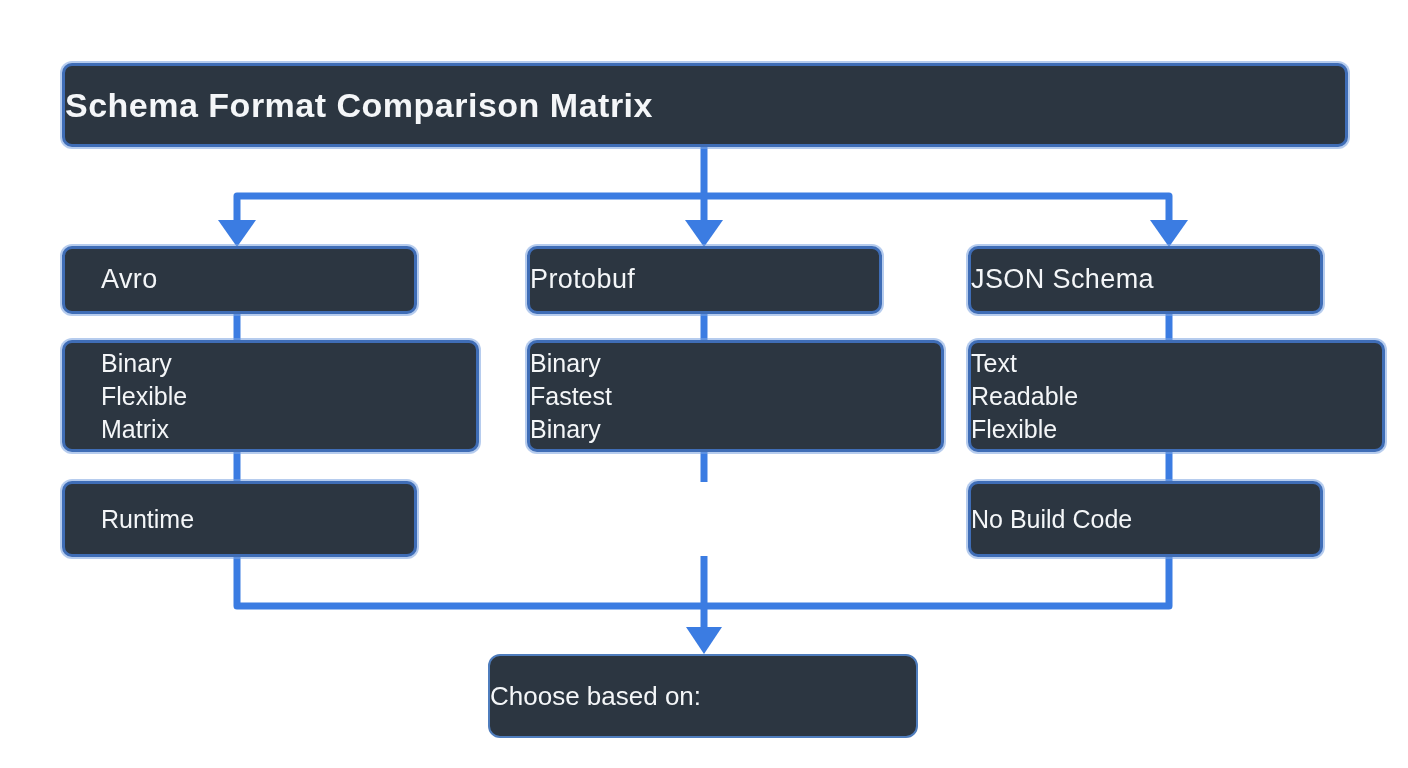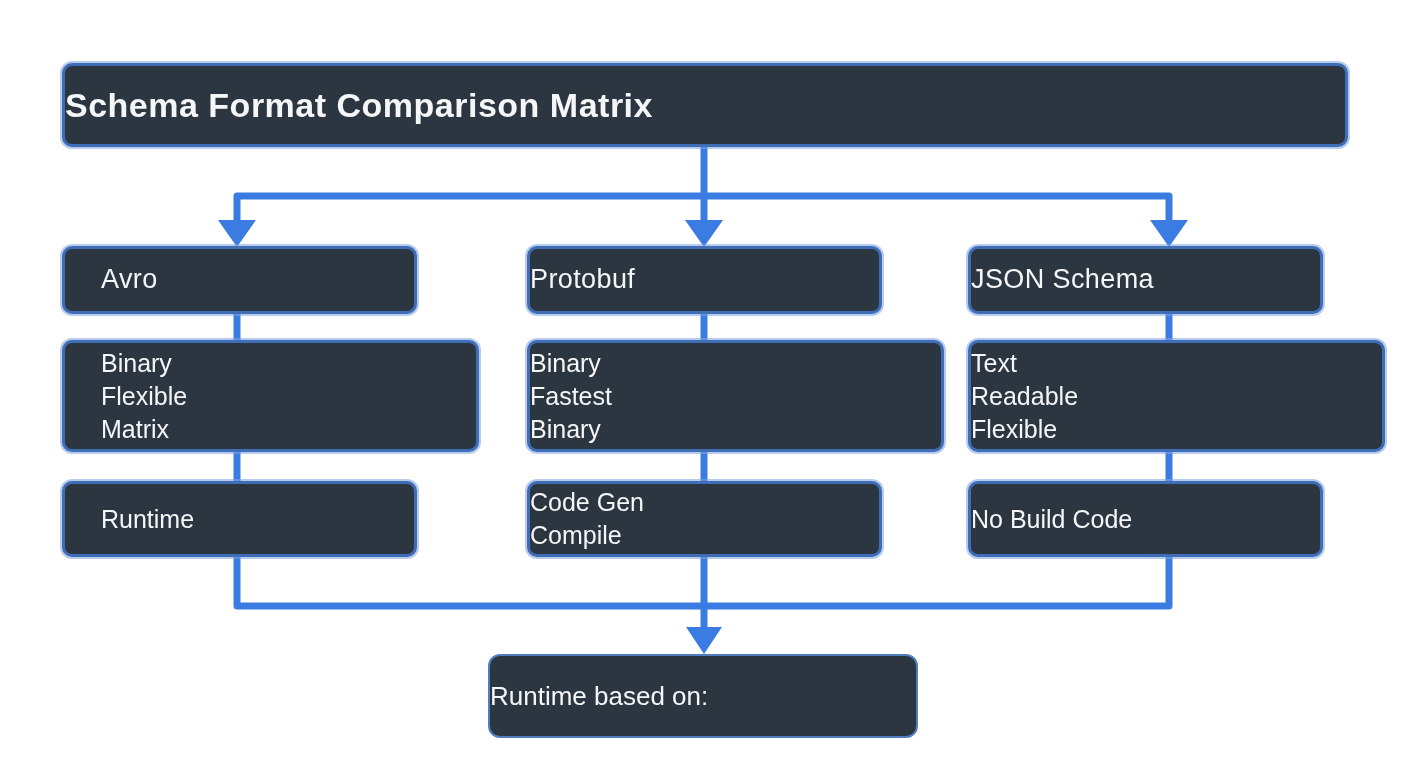--- a/index.html
+++ b/index.html
@@ -112,34 +112,30 @@
   </div>
 
   <div class="node header-node col-1">
     <span class="line">Protobuf</span>
   </div>
   <div class="node features-node col-1">
     <span class="line">Binary</span>
     <span class="line">Fastest</span>
     <span class="line">Binary</span>
   </div>
-  <div class="node notes-node col-1">
-    <span class="line">Code Gen</span>
-    <span class="line">Compile</span>
-  </div>
 
   <div class="node header-node col-2">
     <span class="line">JSON Schema</span>
   </div>
   <div class="node features-node col-2">
     <span class="line">Text</span>
     <span class="line">Readable</span>
     <span class="line">Flexible</span>
   </div>
   <div class="node notes-node col-2">
     <span class="line">No Build Code</span>
   </div>
 
   <div class="node conclusion-node">
-    <span class="line">Runtime based on:</span>
+    <span class="line">Choose based on:</span>
   </div>
 
 </div>
 
 </body></html>

